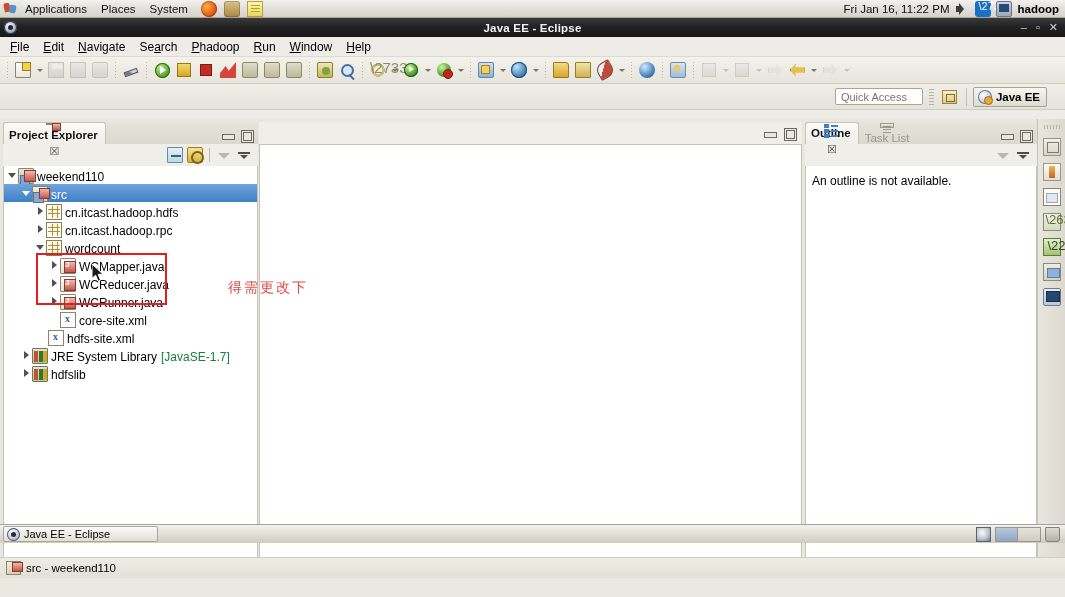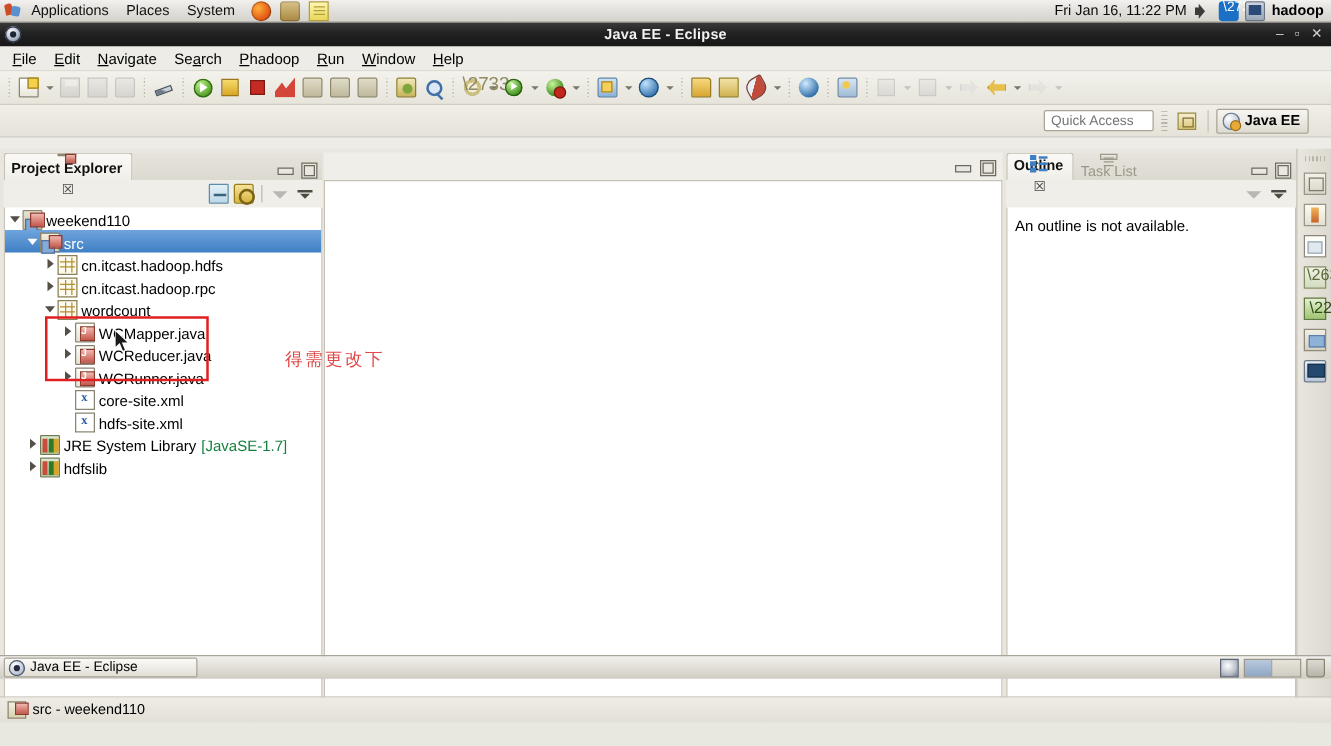--- a/index.html
+++ b/index.html
@@ -671,21 +671,21 @@
             <span class="ticon ic-javafile"></span>
             <span class="tlabel">WCRunner.java</span>
           </div>
 
           <div class="trow" style="padding-left:44px;">
             <span class="twist"></span>
             <span class="ticon ic-xml"></span>
             <span class="tlabel">core-site.xml</span>
           </div>
 
-          <div class="trow" style="padding-left:44px;">
+          <div class="trow" style="padding-left:32px;">
             <span class="twist"></span>
             <span class="ticon ic-xml"></span>
             <span class="tlabel">hdfs-site.xml</span>
           </div>
 
           <div class="trow" style="padding-left:16px;">
             <span class="twist closed"></span>
             <span class="ticon ic-lib"></span>
             <span class="tlabel">JRE System Library</span>
             <span class="tlabel tdim" style="margin-left:4px;">[JavaSE-1.7]</span>

